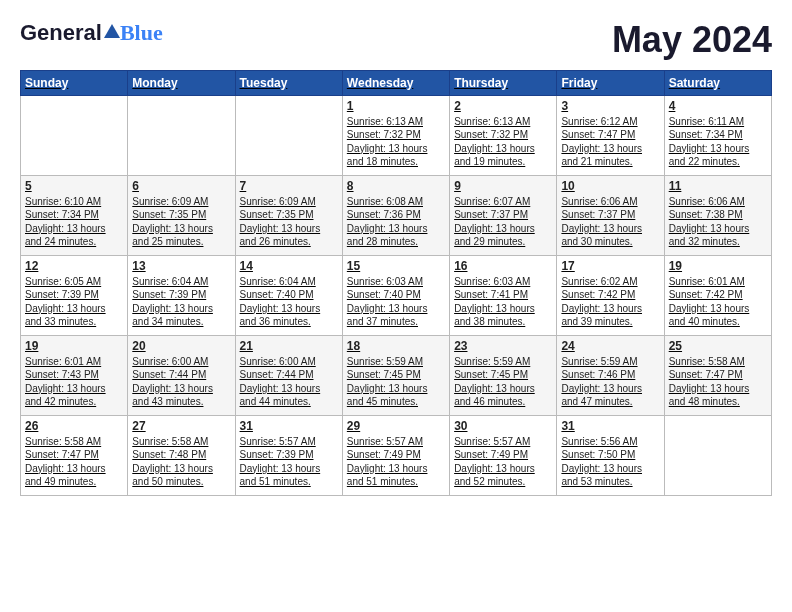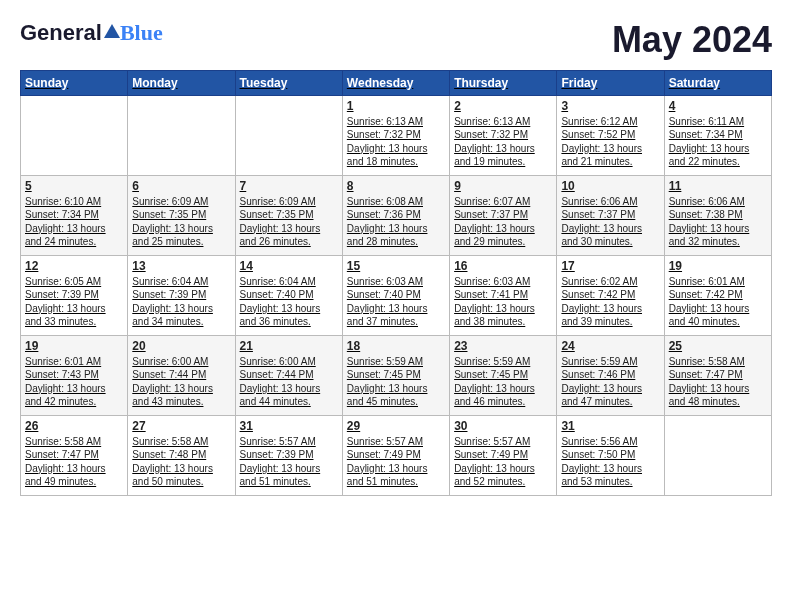--- a/index.html
+++ b/index.html
@@ -129,21 +129,21 @@
         <td>
           <span class="day-number">2</span>
           <div class="day-info">Sunrise: 6:13 AM
 Sunset: 7:32 PM
 Daylight: 13 hours
 and 19 minutes.</div>
         </td>
         <td>
           <span class="day-number">3</span>
           <div class="day-info">Sunrise: 6:12 AM
-Sunset: 7:52 PM
+Sunset: 7:47 PM
 Daylight: 13 hours
 and 21 minutes.</div>
         </td>
         <td>
           <span class="day-number">4</span>
           <div class="day-info">Sunrise: 6:11 AM
 Sunset: 7:34 PM
 Daylight: 13 hours
 and 22 minutes.</div>
         </td>

